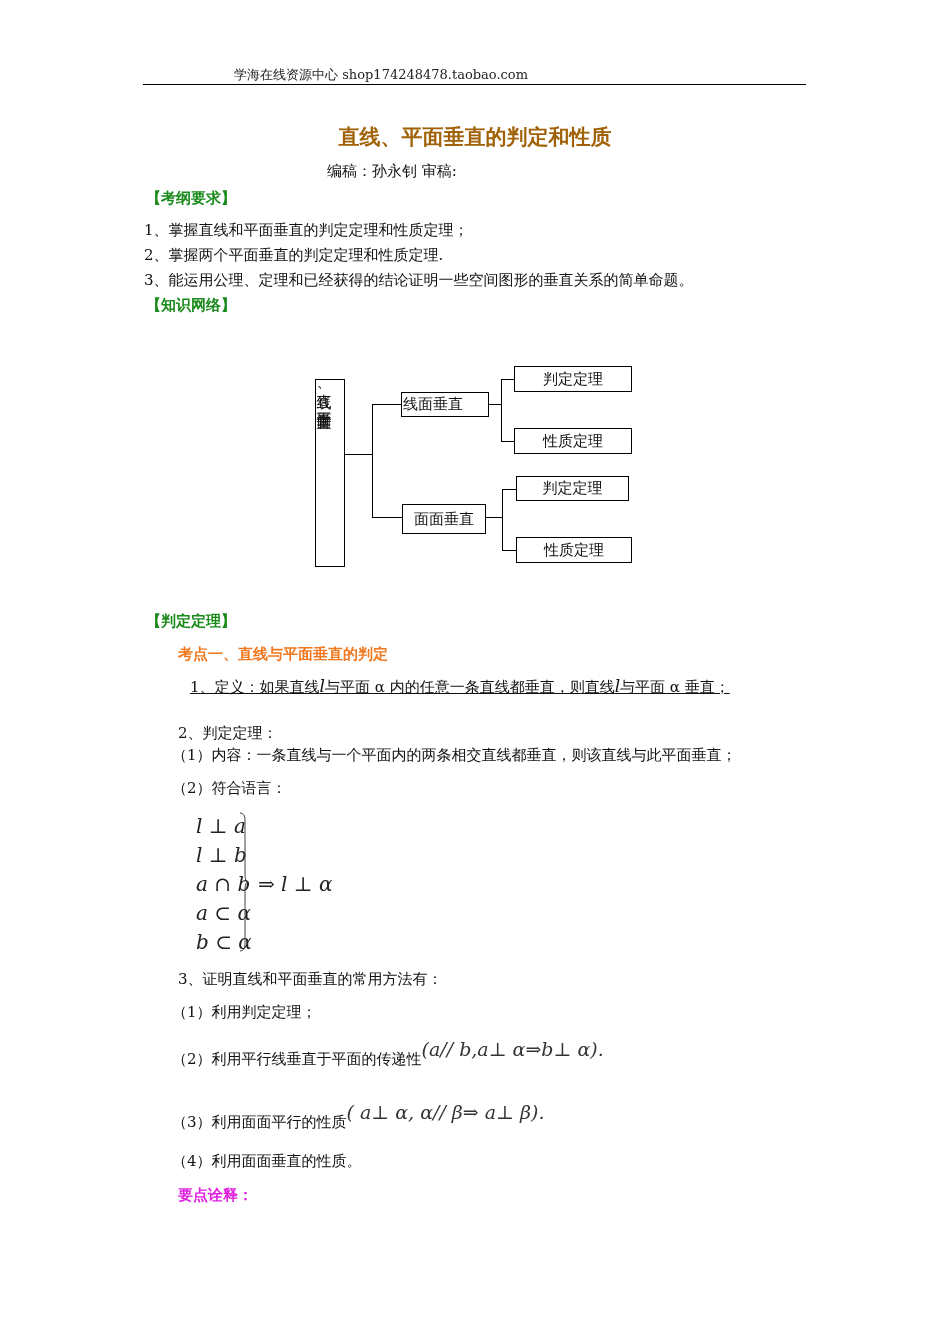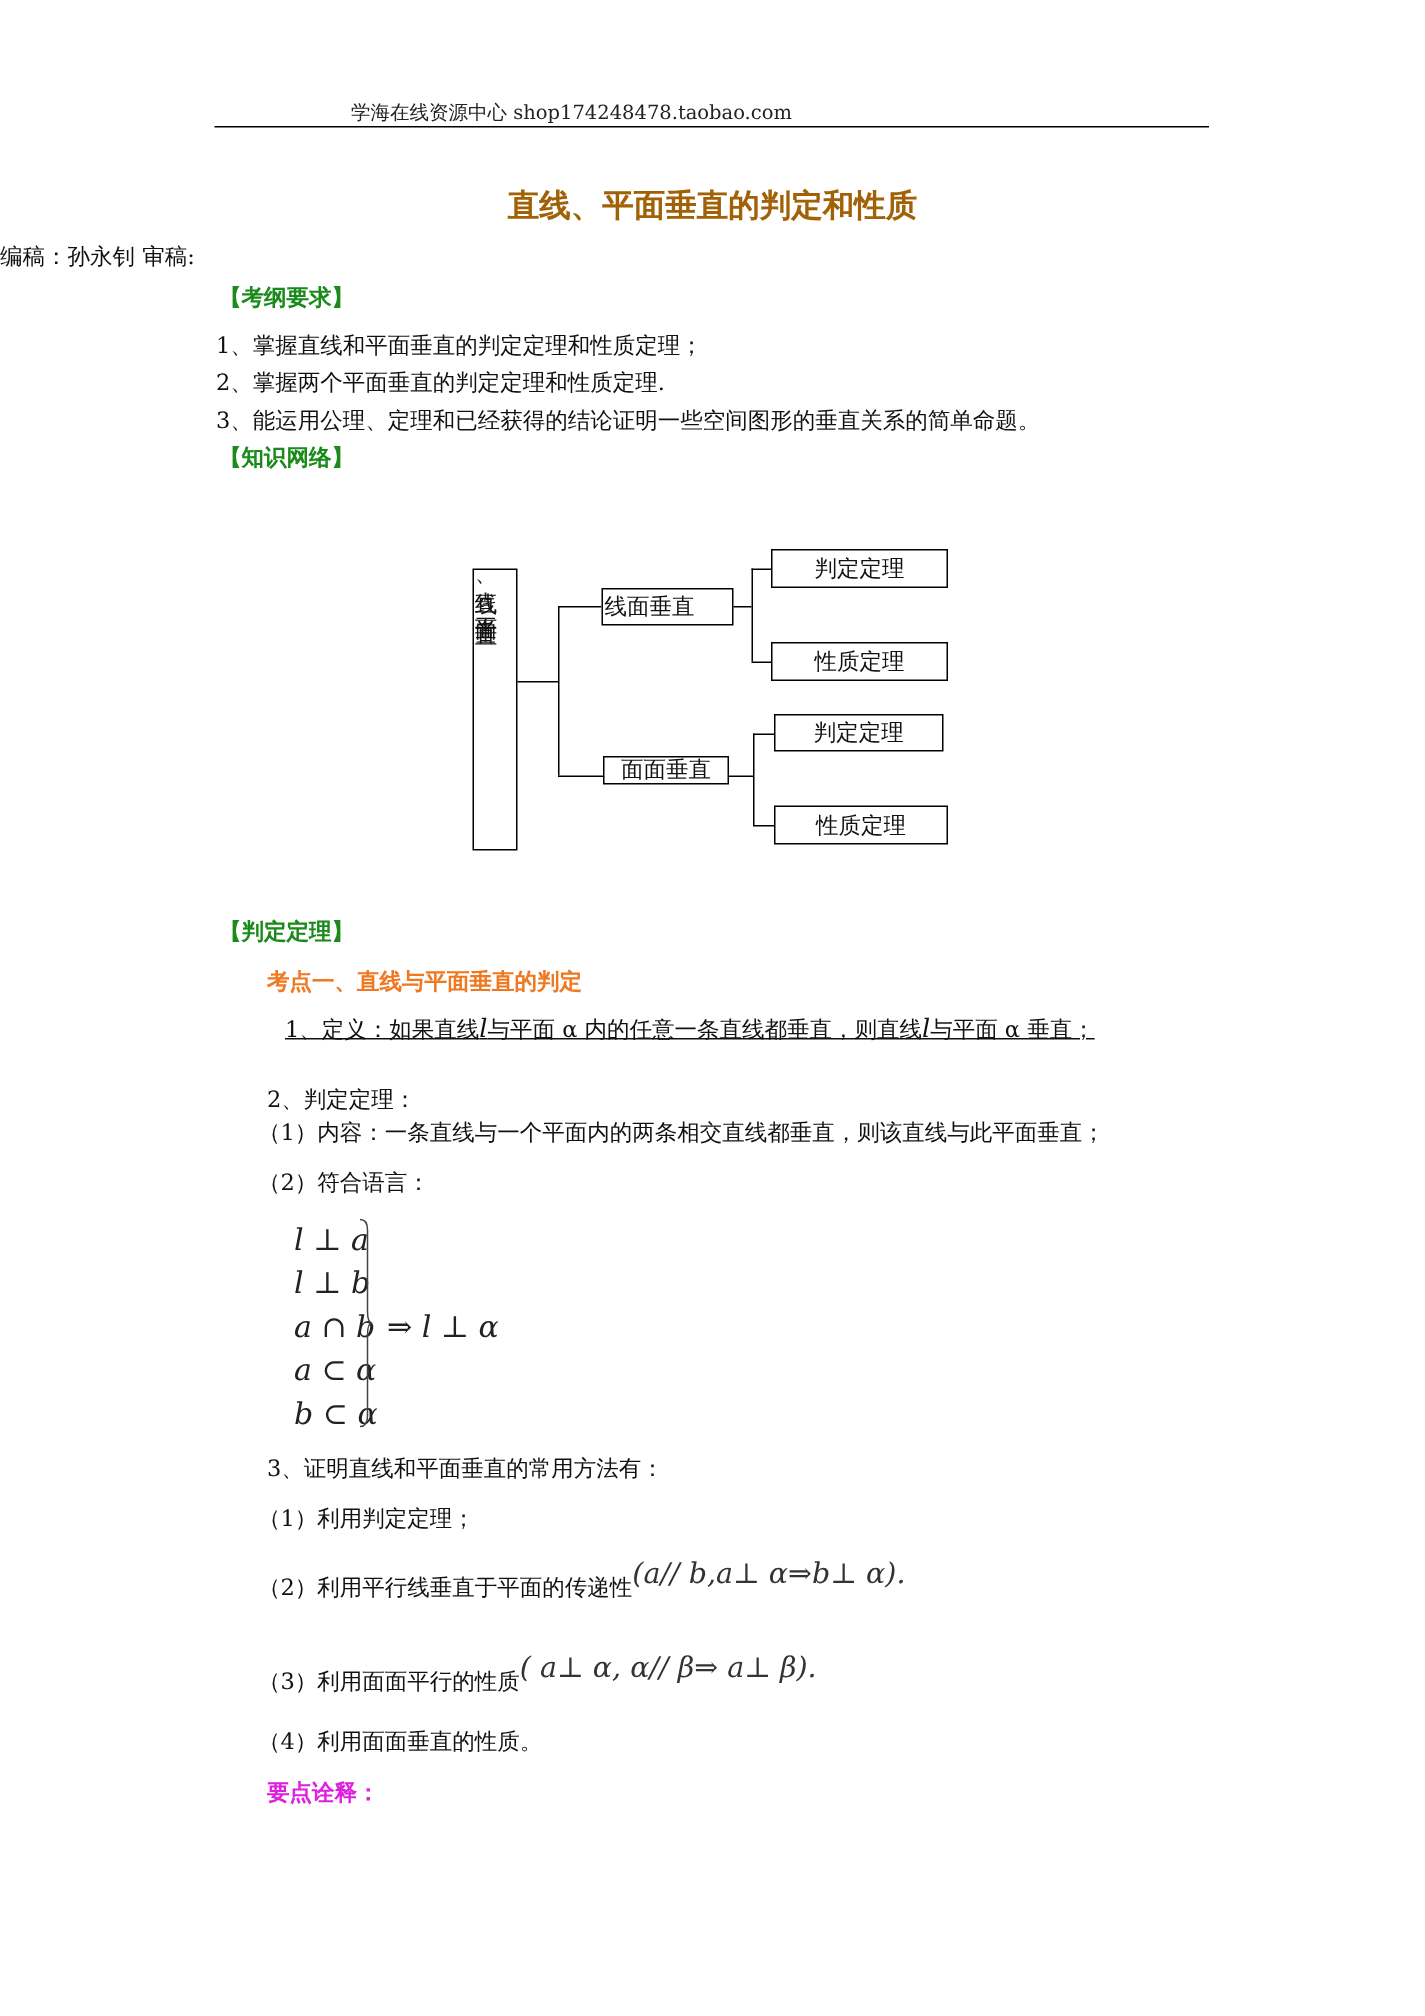--- a/index.html
+++ b/index.html
@@ -3,21 +3,21 @@
 <meta charset="utf-8">
 <style>
   html, body { margin:0; padding:0; background:#ffffff; }
   body { width:950px; height:1344px; position:relative; overflow:hidden;
          font-family:"DejaVu Serif","Liberation Serif",serif; color:#111; }
   .abs { position:absolute; white-space:nowrap; }
   .header-text { left:0; width:762px; top:66px; text-align:center; font-size:13px; color:#222; }
   .header-rule { left:143px; top:84px; width:663px; height:0; border-top:1.5px solid #000; }
   .title { left:0; width:950px; top:123px; text-align:center; font-size:21px; font-weight:bold;
            font-family:"DejaVu Sans","Liberation Sans",sans-serif; color:#a16207; }
-  .byline { left:0; width:784px; top:162px; text-align:left; font-size:15px; }
+  .byline { left:0; width:784px; top:162px; text-align:center; font-size:15px; }
   .sec { font-family:"DejaVu Sans","Liberation Sans",sans-serif; font-weight:bold; font-size:15px; color:#1a8a1a; }
   .body15 { font-size:15px; }
   .orange { font-family:"DejaVu Sans","Liberation Sans",sans-serif; font-weight:bold; font-size:15px; color:#f07820; }
   .magenta { font-family:"DejaVu Sans","Liberation Sans",sans-serif; font-weight:bold; font-size:15px; color:#e020e0; }
   .box { position:absolute; border:1.3px solid #000; background:#fff; font-size:15px;
          display:flex; align-items:center; justify-content:center; box-sizing:border-box; }
   .vline { position:absolute; border-left:1.3px solid #000; width:0; }
   .hline { position:absolute; border-top:1.3px solid #000; height:0; }
   .vert-text { writing-mode:vertical-rl; font-size:15px; letter-spacing:1px; line-height:1; }
   .math { font-family:"DejaVu Serif","Liberation Serif",serif; font-style:italic; font-size:20px; color:#222; }
@@ -58,21 +58,21 @@
   <div class="vline" style="left:501px; top:379px; height:62px;"></div>
   <div class="hline" style="left:501px; top:379px; width:13px;"></div>
   <div class="hline" style="left:501px; top:441px; width:13px;"></div>
   <div class="box" style="left:514px; top:366px; width:118px; height:26px;">
     <span>判定定理</span>
   </div>
   <div class="box" style="left:514px; top:428px; width:118px; height:26px;">
     <span>性质定理</span>
   </div>
 
-  <div class="box" style="left:402px; top:504px; width:84px; height:19px;">
+  <div class="box" style="left:402px; top:504px; width:84px; height:30px;">
     <span>面面垂直</span>
   </div>
   <div class="hline" style="left:486px; top:517px; width:16px;"></div>
   <div class="vline" style="left:502px; top:489px; height:61px;"></div>
   <div class="hline" style="left:502px; top:489px; width:14px;"></div>
   <div class="hline" style="left:502px; top:550px; width:14px;"></div>
   <div class="box" style="left:516px; top:476px; width:113px; height:25px;">
     <span>判定定理</span>
   </div>
   <div class="box" style="left:516px; top:537px; width:116px; height:26px;">

